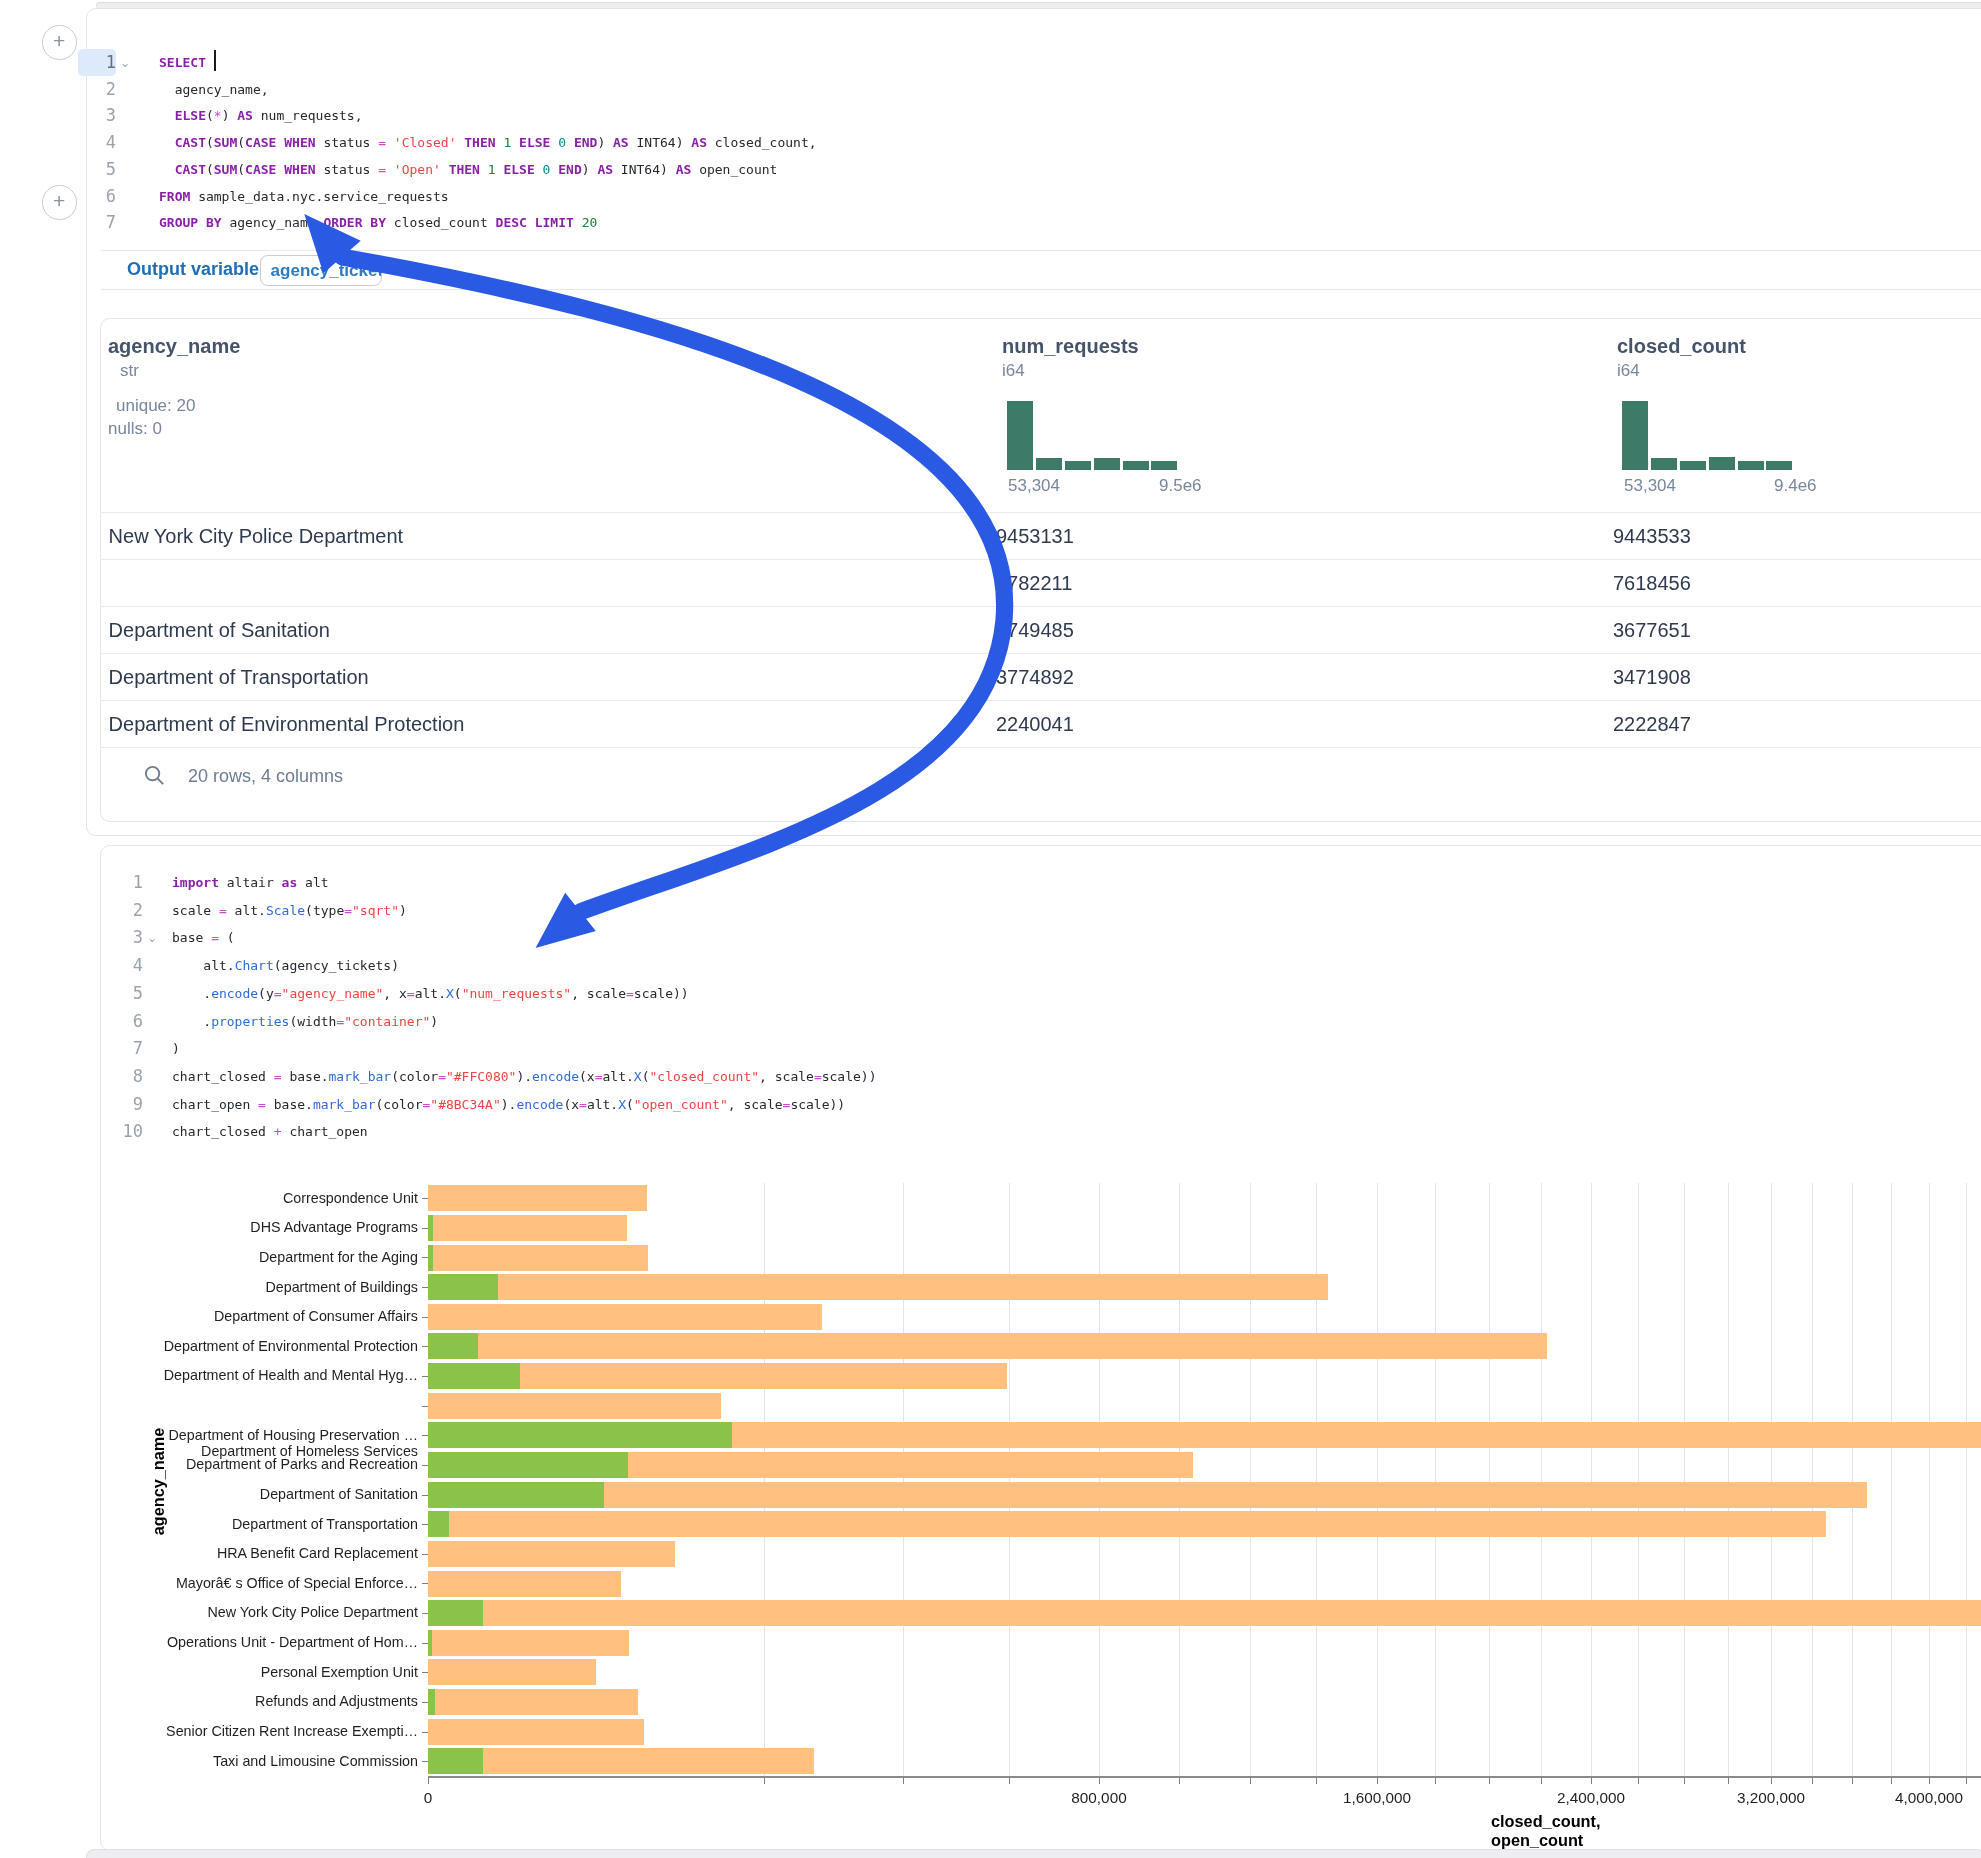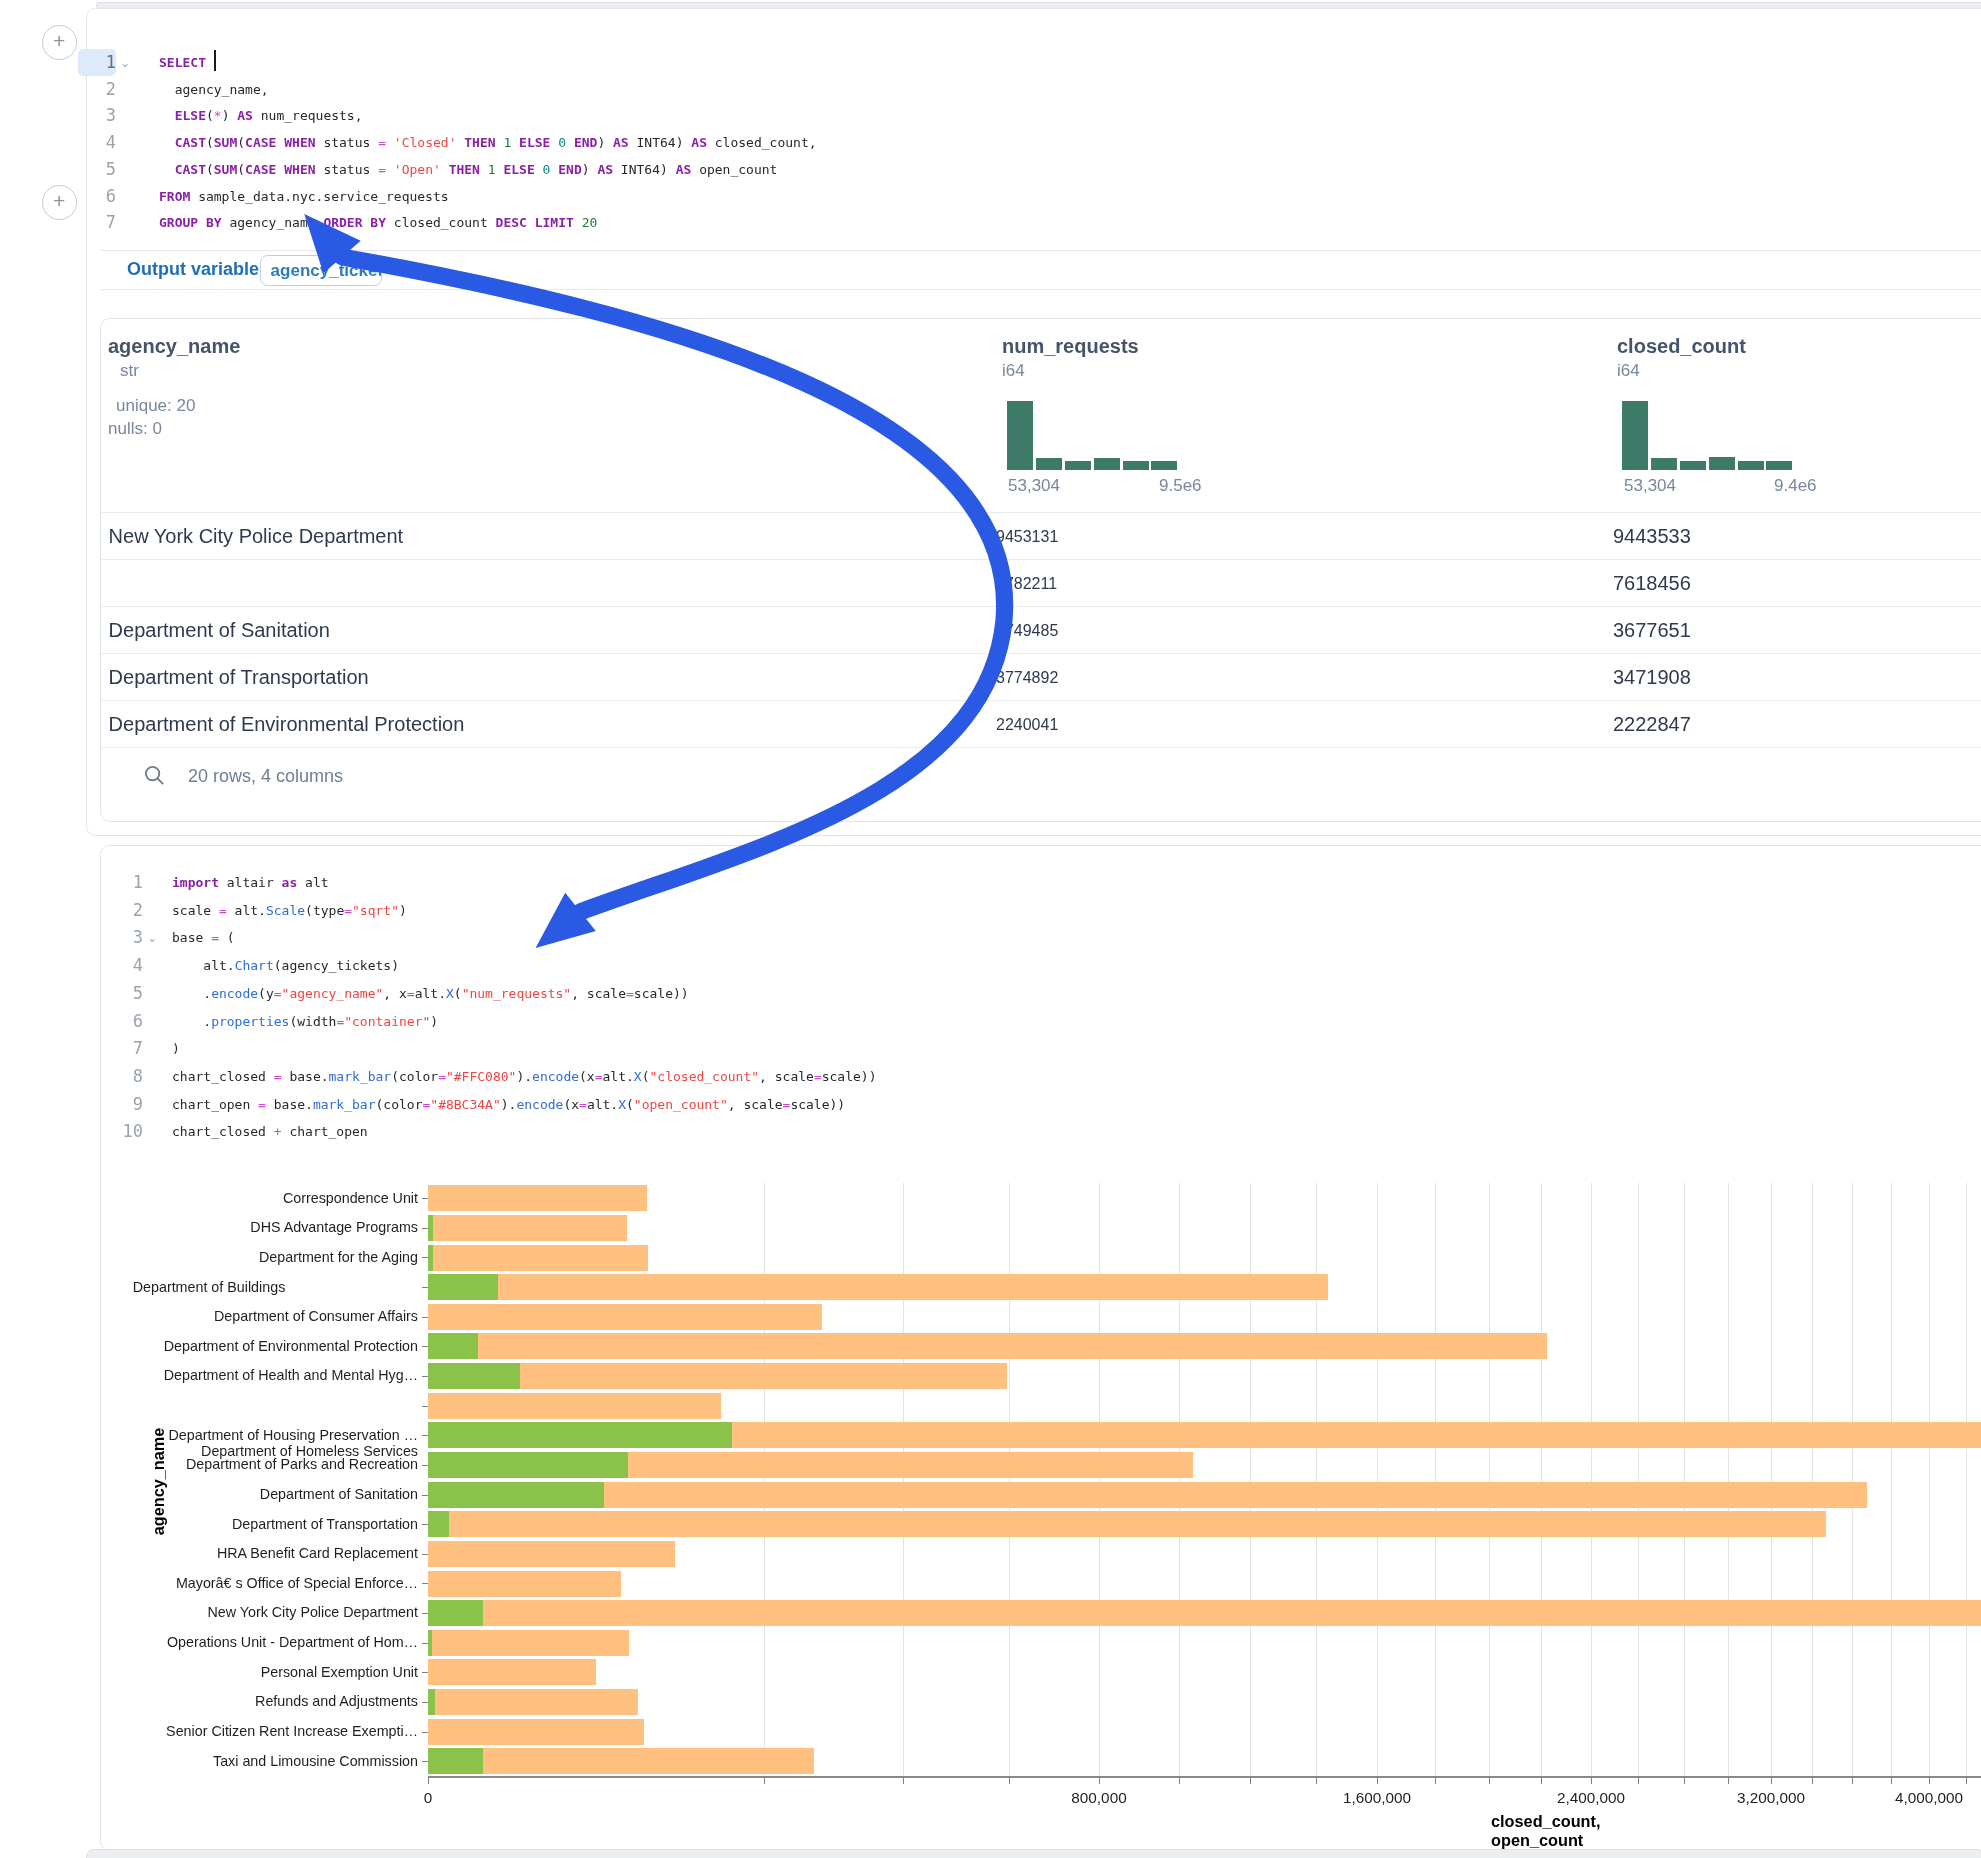--- a/index.html
+++ b/index.html
@@ -37,21 +37,21 @@
     overflow:hidden;white-space:nowrap;cursor:pointer;}
   
   .colname{position:absolute;font-size:20px;font-weight:bold;color:#45546a;}
   .coltype{position:absolute;font-size:17px;color:#78879b;}
   .colstat{position:absolute;font-size:17px;color:#78879b;}
   .hist{position:absolute;display:flex;align-items:flex-end;gap:2.9px;}
   .hist div{width:26px;background:#3d7a68;}
   .histlab{position:absolute;font-size:17px;color:#78879b;white-space:nowrap;}
   .trow{position:absolute;left:101px;right:0;height:47px;border-top:1px solid #e8ebef;background:#fff;}
   .trow .c0{position:absolute;left:7.6px;top:0;height:47px;line-height:47px;font-size:20px;color:#2e3a4e;white-space:nowrap;}
-  .trow .c1{position:absolute;left:895px;top:0;height:47px;line-height:47px;font-size:16px;color:#2e3a4e;}
+  .trow .c1{position:absolute;left:895px;top:0;height:47px;line-height:47px;font-size:20px;color:#2e3a4e;}
   .trow .c2{position:absolute;left:1512px;top:0;height:47px;line-height:47px;font-size:20px;color:#2e3a4e;}
   .tfooter{position:absolute;font-size:18px;color:#6e7d92;}
   
   .gline{position:absolute;width:1px;background:#e3e3e3;}
   .ybar{position:absolute;height:26px;}
   .ylab{position:absolute;width:418px;text-align:right;font-size:14.3px;color:#1f1f1f;white-space:nowrap;}
   .ytick{position:absolute;width:5.7px;height:1px;background:#7f7f7f;}
   .xtick{position:absolute;width:1px;height:5.7px;background:#7f7f7f;}
   .xlab{position:absolute;font-size:15.3px;color:#1f1f1f;transform:translateX(-50%);white-space:nowrap;}
   .axtitle{font-size:16.3px;font-weight:bold;color:#000;}
@@ -211,21 +211,21 @@
     <div class="ytick" style="left: 422px; top: 1198px;"></div>
     <div class="ybar" style="left: 428px; top: 1185px; width: 219px; background: rgb(255, 192, 128);"></div>
     <div class="ylab" style="left: 0px; top: 1219px;">DHS Advantage Programs</div>
     <div class="ytick" style="left: 422px; top: 1228px;"></div>
     <div class="ybar" style="left: 428px; top: 1215px; width: 199px; background: rgb(255, 192, 128);"></div>
     <div class="ybar" style="left: 428px; top: 1215px; width: 4.7px; background: rgb(139, 195, 74);"></div>
     <div class="ylab" style="left: 0px; top: 1249px;">Department for the Aging</div>
     <div class="ytick" style="left: 422px; top: 1257px;"></div>
     <div class="ybar" style="left: 428px; top: 1245px; width: 220px; background: rgb(255, 192, 128);"></div>
     <div class="ybar" style="left: 428px; top: 1245px; width: 4.7px; background: rgb(139, 195, 74);"></div>
-    <div class="ylab" style="left: 0px; top: 1279px; text-align: center;">Department of Buildings</div>
+    <div class="ylab" style="left: 0px; top: 1279px;">Department of Buildings</div>
     <div class="ytick" style="left: 422px; top: 1287px;"></div>
     <div class="ybar" style="left: 428px; top: 1274px; width: 900px; background: rgb(255, 192, 128);"></div>
     <div class="ybar" style="left: 428px; top: 1274px; width: 70px; background: rgb(139, 195, 74);"></div>
     <div class="ylab" style="left: 0px; top: 1308px;">Department of Consumer Affairs</div>
     <div class="ytick" style="left: 422px; top: 1317px;"></div>
     <div class="ybar" style="left: 428px; top: 1304px; width: 394px; background: rgb(255, 192, 128);"></div>
     <div class="ylab" style="left: 0px; top: 1338px;">Department of Environmental Protection</div>
     <div class="ytick" style="left: 422px; top: 1346px;"></div>
     <div class="ybar" style="left: 428px; top: 1333px; width: 1119px; background: rgb(255, 192, 128);"></div>
     <div class="ybar" style="left: 428px; top: 1333px; width: 50px; background: rgb(139, 195, 74);"></div>

